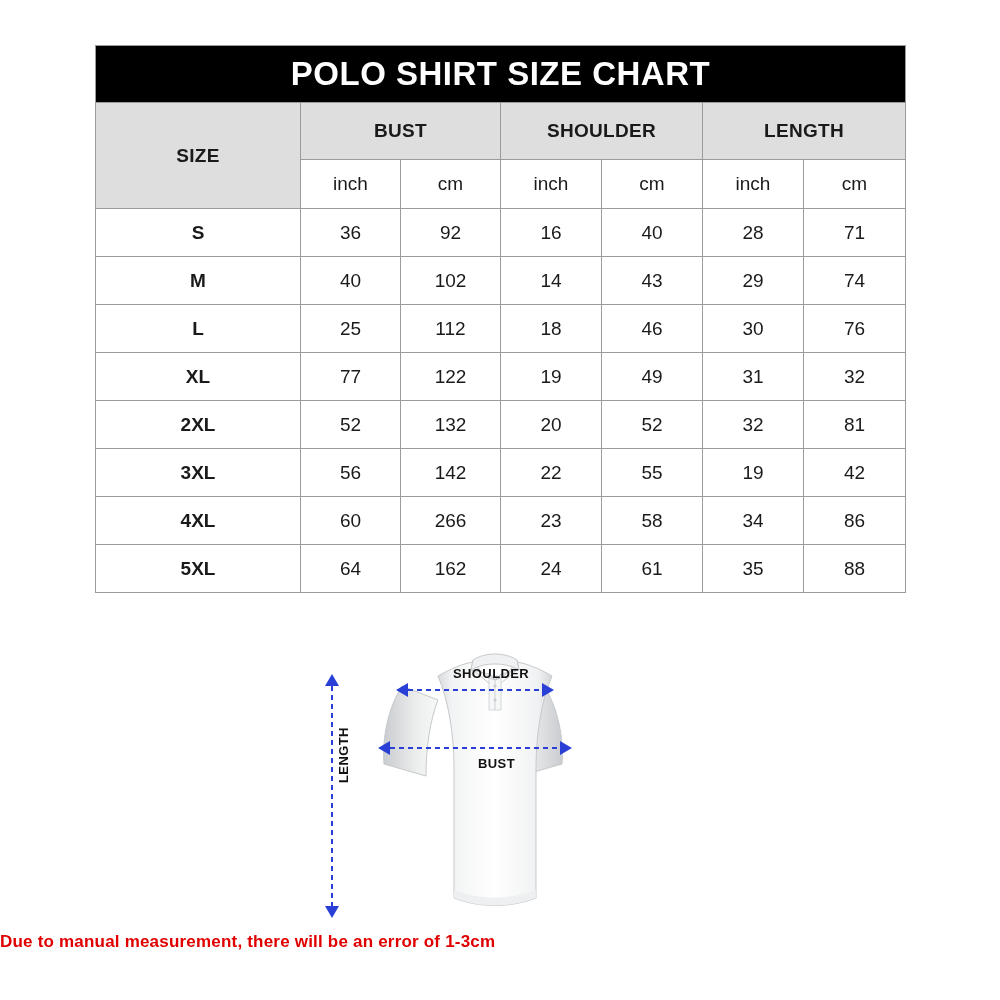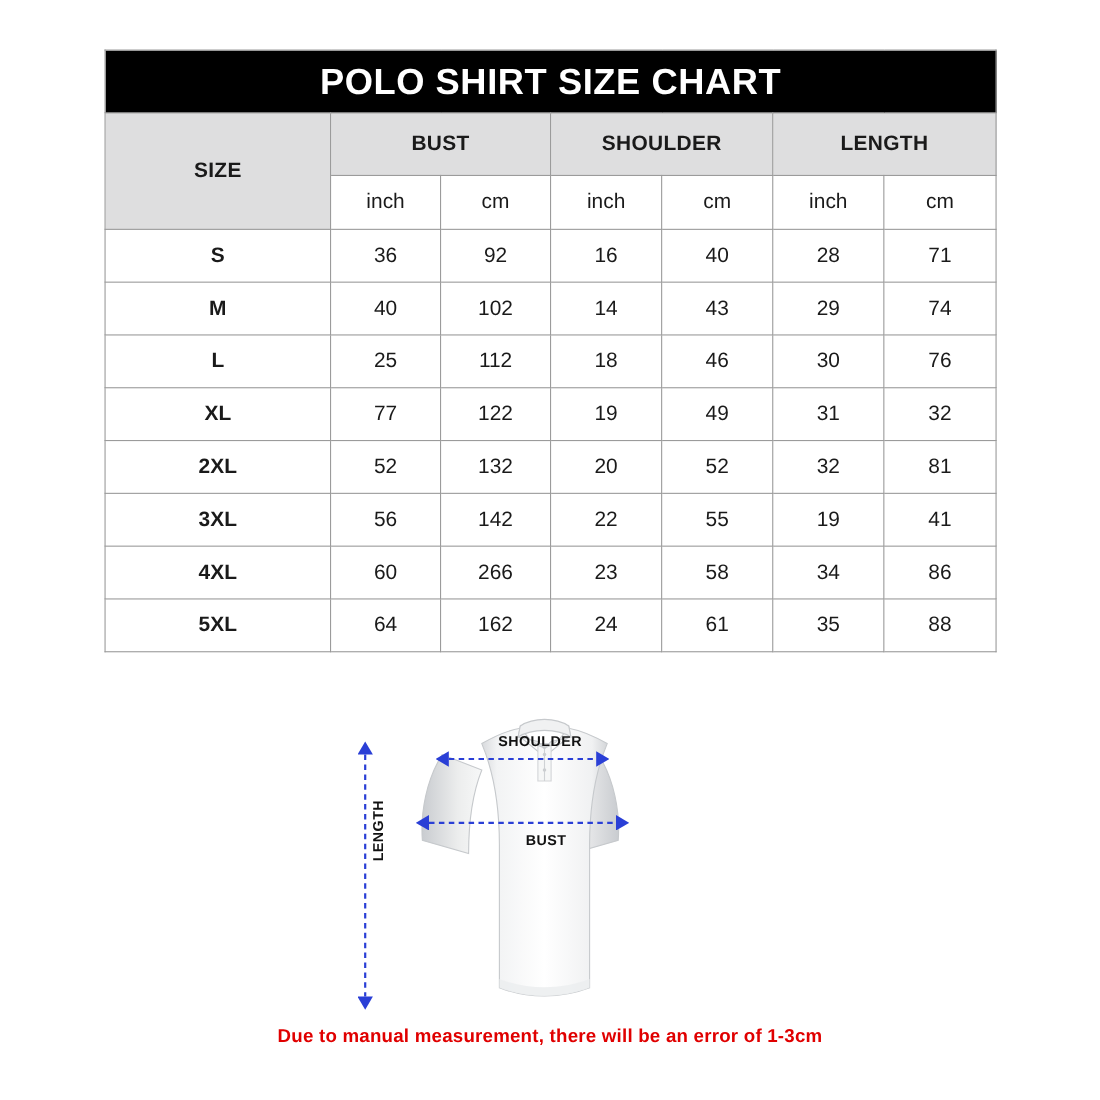--- a/index.html
+++ b/index.html
@@ -117,21 +117,21 @@
     top: 155px;
     transform: rotate(-90deg);
     transform-origin: left top;
   }
 
   .note {
     position: absolute;
     left: 0;
     top: 932px;
     width: 1000px;
-    text-align: center;
+    text-align: left;
     color: #e00000;
     font-size: 17px;
     font-weight: bold;
     letter-spacing: 0.2px;
   }
 </style>
 </head>
 <body>
 
 <div class="page">
@@ -213,21 +213,21 @@
           <td>32</td>
           <td>81</td>
         </tr>
         <tr class="data-row">
           <td class="size-cell">3XL</td>
           <td>56</td>
           <td>142</td>
           <td>22</td>
           <td>55</td>
           <td>19</td>
-          <td>41</td>
+          <td>42</td>
         </tr>
         <tr class="data-row">
           <td class="size-cell">4XL</td>
           <td>60</td>
           <td>266</td>
           <td>23</td>
           <td>58</td>
           <td>34</td>
           <td>86</td>
         </tr>

